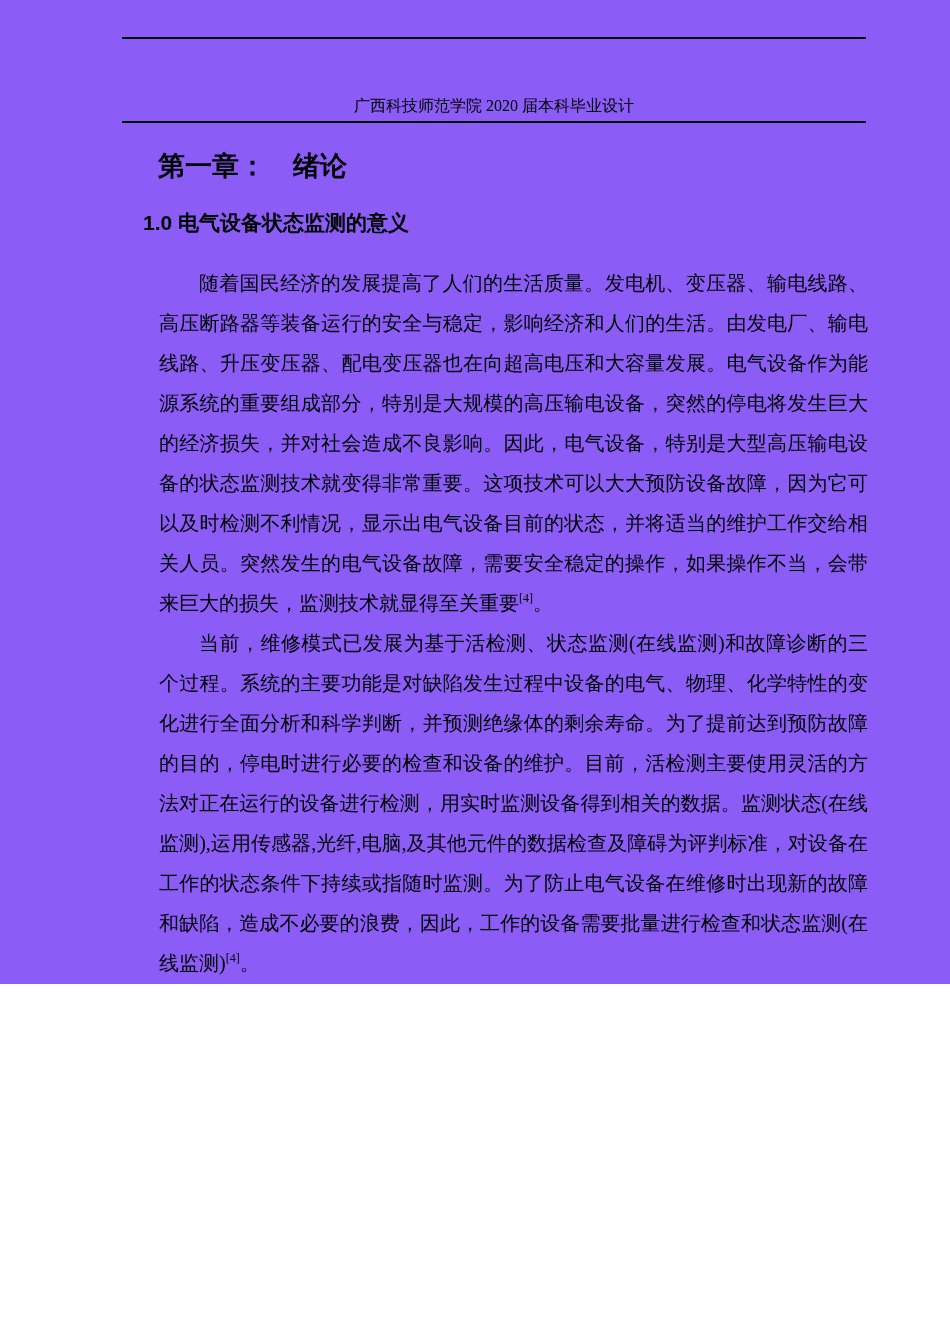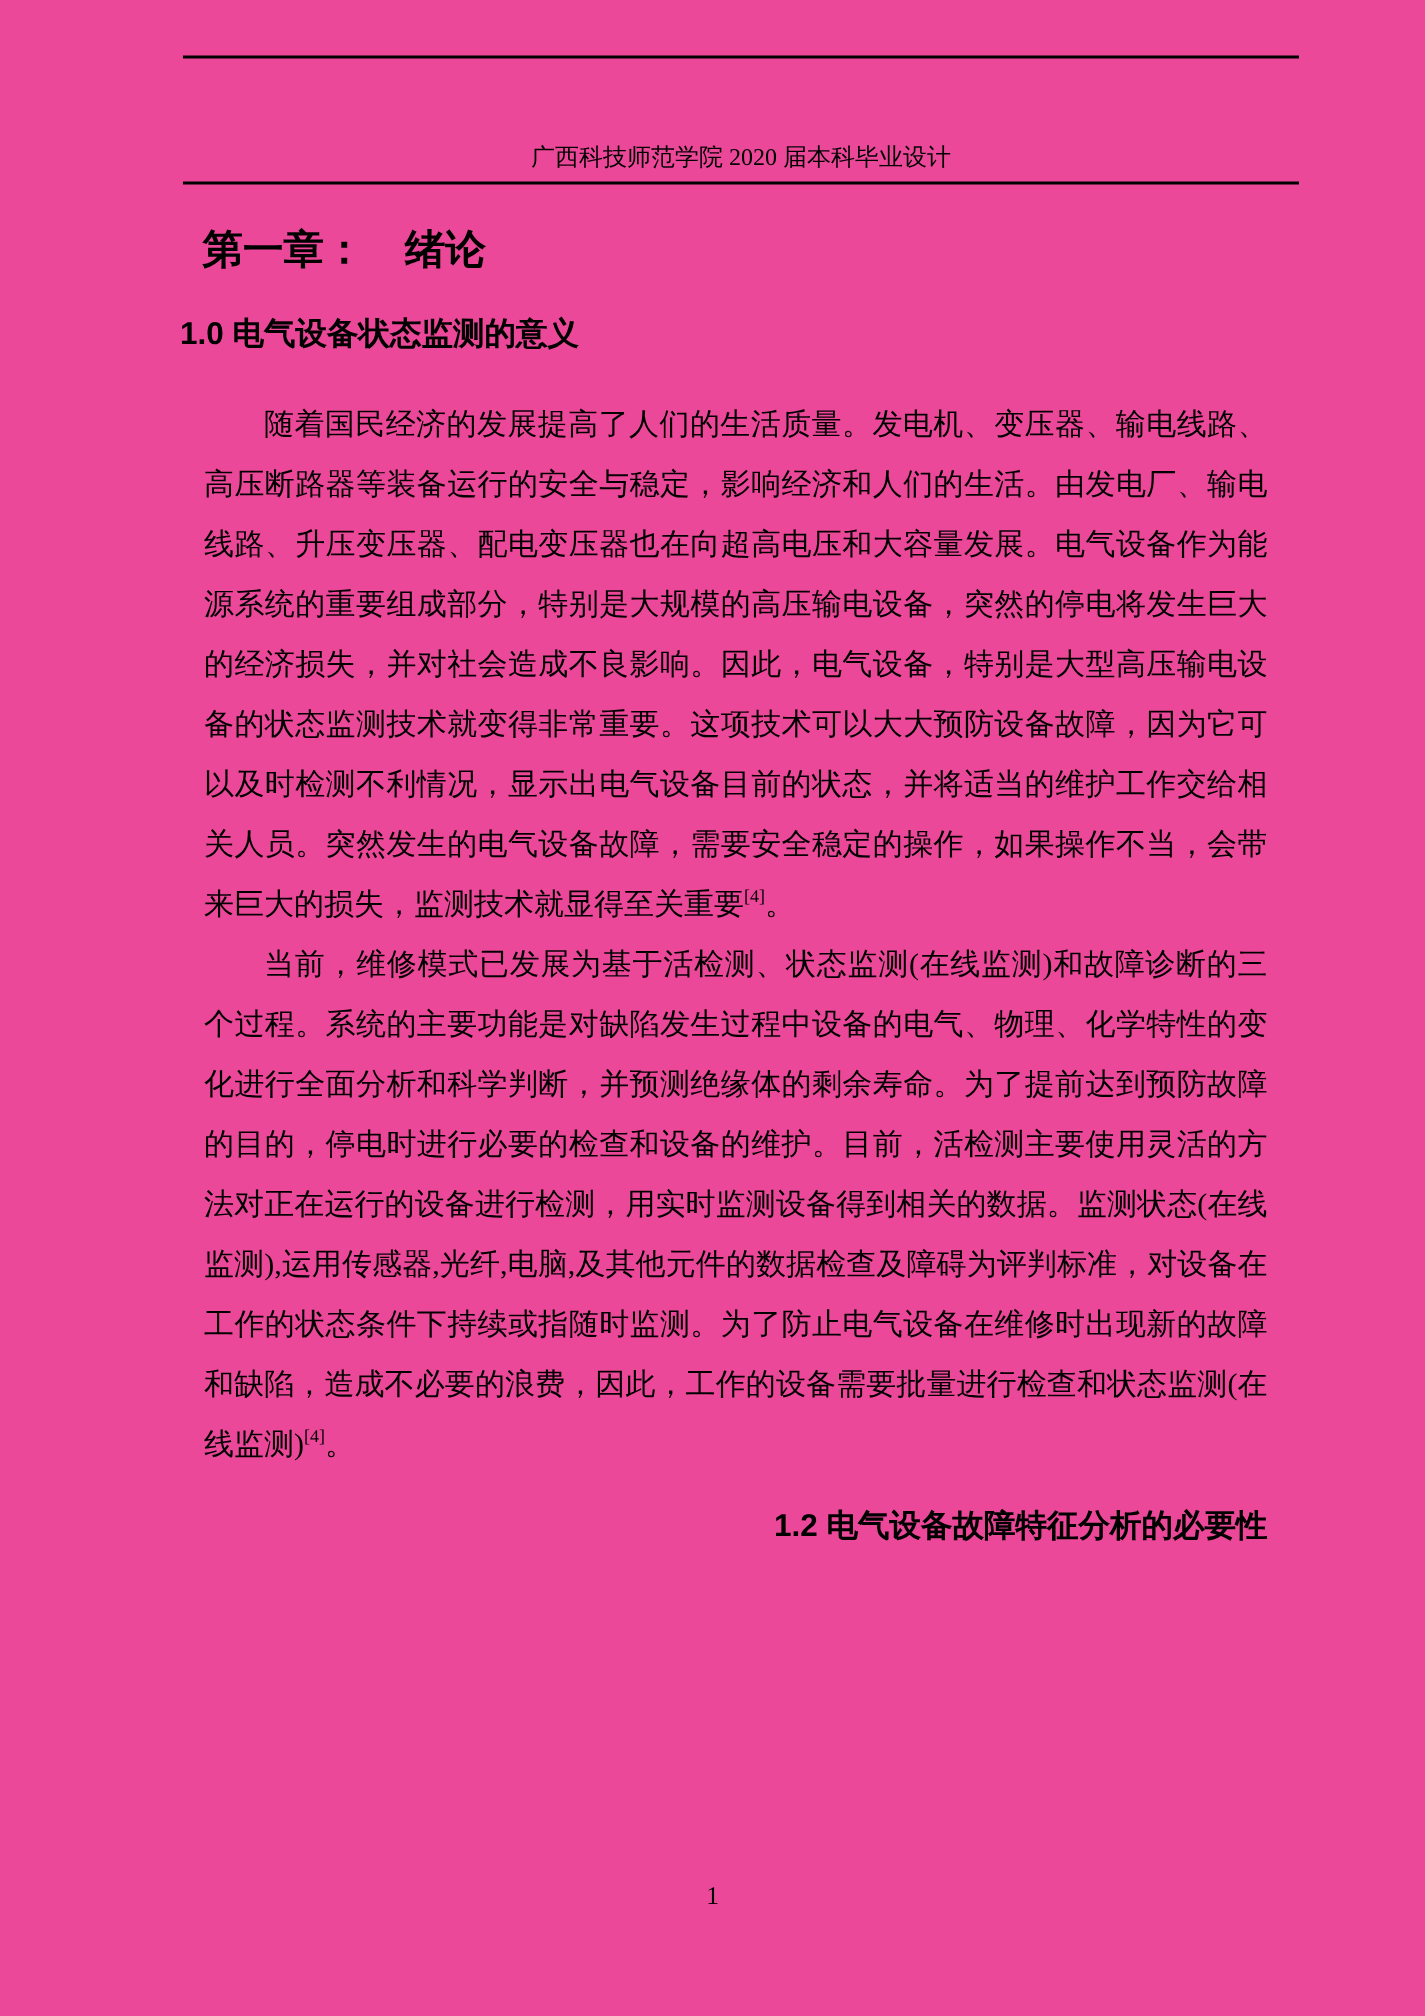--- a/index.html
+++ b/index.html
@@ -3,22 +3,22 @@
 <meta charset="utf-8">
 <style>
   html, body {
     margin: 0;
     padding: 0;
     background: #ffffff;
   }
   .page {
     position: relative;
     width: 950px;
-    height: 1344px;
-    background: #ec4899;
+    height: 984px;
+    background: #8b5cf6;
     color: #000000;
     overflow: hidden;
   }
   .rule {
     position: absolute;
     left: 122px;
     width: 744px;
     background: #000000;
   }
   .rule-top   { top: 37px;  height: 2px; }
@@ -27,21 +27,21 @@
     position: absolute;
     left: 122px;
     top: 95px;
     width: 744px;
     text-align: center;
     font: 16px/22px "Liberation Serif", "DejaVu Serif", serif;
     color: #000000;
   }
   .content {
     position: absolute;
-    left: 120px;
+    left: 143px;
     top: 146px;
     width: 725px;
   }
   .chapter-title {
     font: bold 27px/40px "Liberation Sans", "DejaVu Sans", sans-serif;
     margin: 0 0 22px 15px;
     color: #000000;
   }
   .section-heading {
     font: bold 21px/30px "Liberation Sans", "DejaVu Sans", sans-serif;

